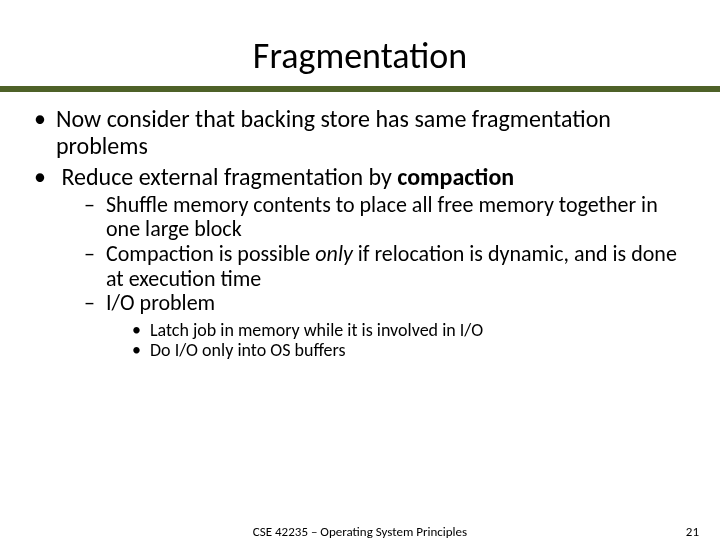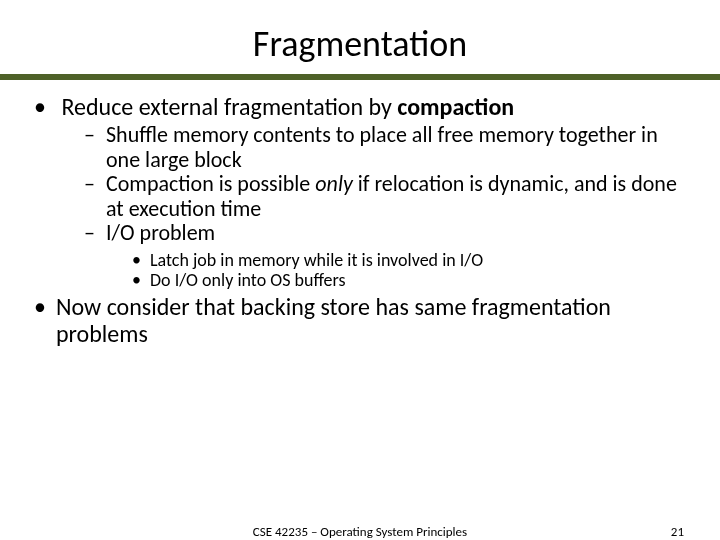--- a/index.html
+++ b/index.html
@@ -1,56 +1,56 @@
 <!DOCTYPE html>
 <html><head>
 <meta charset="utf-8">
 <style>
   * { margin: 0; padding: 0; box-sizing: border-box; }
   html, body { width: 720px; height: 540px; background: #fff; font-family: Calibri, Arial, sans-serif; color: #000; }
-  .slide { width: 720px; height: 540px; position: relative; padding: 4px 30px; }
+  .slide { width: 720px; height: 540px; position: relative; padding: 16px 30px; }
   .title { font-size: 36px; text-align: center; padding-top: 18px; padding-bottom: 8px; font-weight: 400; }
   .rule { border: 0; border-top: 6px solid #4e6128; margin: 0 -30px 14px -30px; }
   .content { font-size: 24px; line-height: 1.12; }
   ul.l1 { list-style: none; padding-left: 4px; }
   ul.l1 > li { padding-left: 22px; text-indent: -22px; margin-bottom: 4px; }
   ul.l1 > li::before { content: "•"; display: inline-block; width: 22px; text-indent: 0; }
   ul.l2 { list-style: none; padding-left: 28px; font-size: 22px; margin-top: 2px; margin-bottom: 2px; }
   ul.l2 > li { padding-left: 22px; text-indent: -22px; }
   ul.l2 > li::before { content: "–"; display: inline-block; width: 22px; text-indent: 0; }
   ul.l3 { list-style: none; padding-left: 26px; font-size: 18px; margin-top: 4px; }
   ul.l3 > li { padding-left: 18px; text-indent: -18px; }
   ul.l3 > li::before { content: "•"; display: inline-block; width: 18px; text-indent: 0; }
   .bold { font-weight: 700; }
   .italic { font-style: italic; }
   .footer { position: absolute; bottom: 16px; left: 0; width: 720px; font-size: 13px; }
   .footer-center { position: absolute; width: 100%; text-align: center; }
-  .footer-right { position: absolute; right: 36px; margin-left: 14px; }
+  .footer-right { position: absolute; right: 21px; margin-left: 14px; }
 </style>
 </head>
 <body>
 
 <div class="slide">
   <div class="title">Fragmentation</div>
   <hr class="rule">
   <div class="content">
     <ul class="l1">
+      <li><span>Now consider that backing store has same fragmentation problems</span></li>
       <li>
         <span>Reduce external fragmentation by </span><span class="bold">compaction</span>
         <ul class="l2">
           <li><span>Shuffle memory contents to place all free memory together in one large block</span></li>
           <li><span>Compaction is possible </span><span class="italic">only</span><span> if relocation is dynamic, and is done at execution time</span></li>
           <li><span>I/O problem</span>
             <ul class="l3">
               <li><span>Latch job in memory while it is involved in I/O</span></li>
               <li><span>Do I/O only into OS buffers</span></li>
             </ul>
           </li>
         </ul>
       </li>
-      <li><span>Now consider that backing store has same fragmentation problems</span></li>
     </ul>
   </div>
   <div class="footer">
     <div class="footer-center">CSE 42235 – Operating System Principles</div>
     <div class="footer-right">21</div>
   </div>
 </div>
 
 </body></html>

